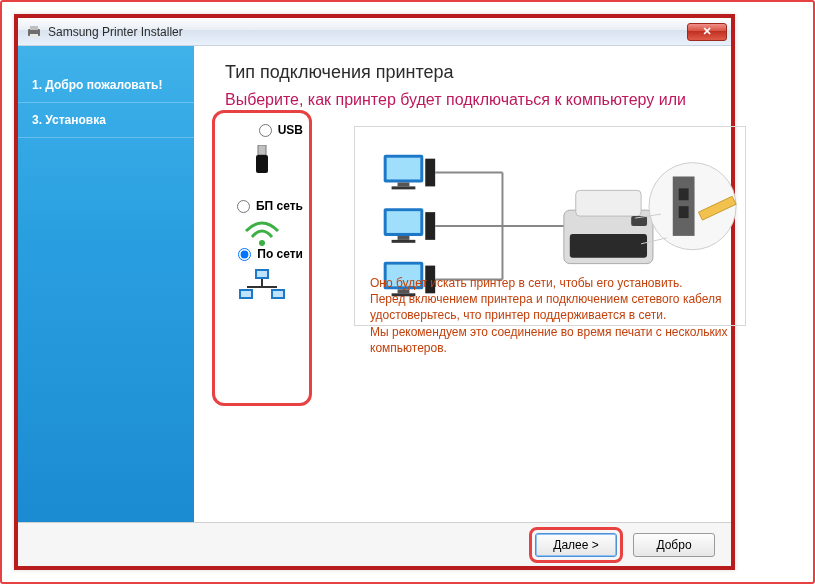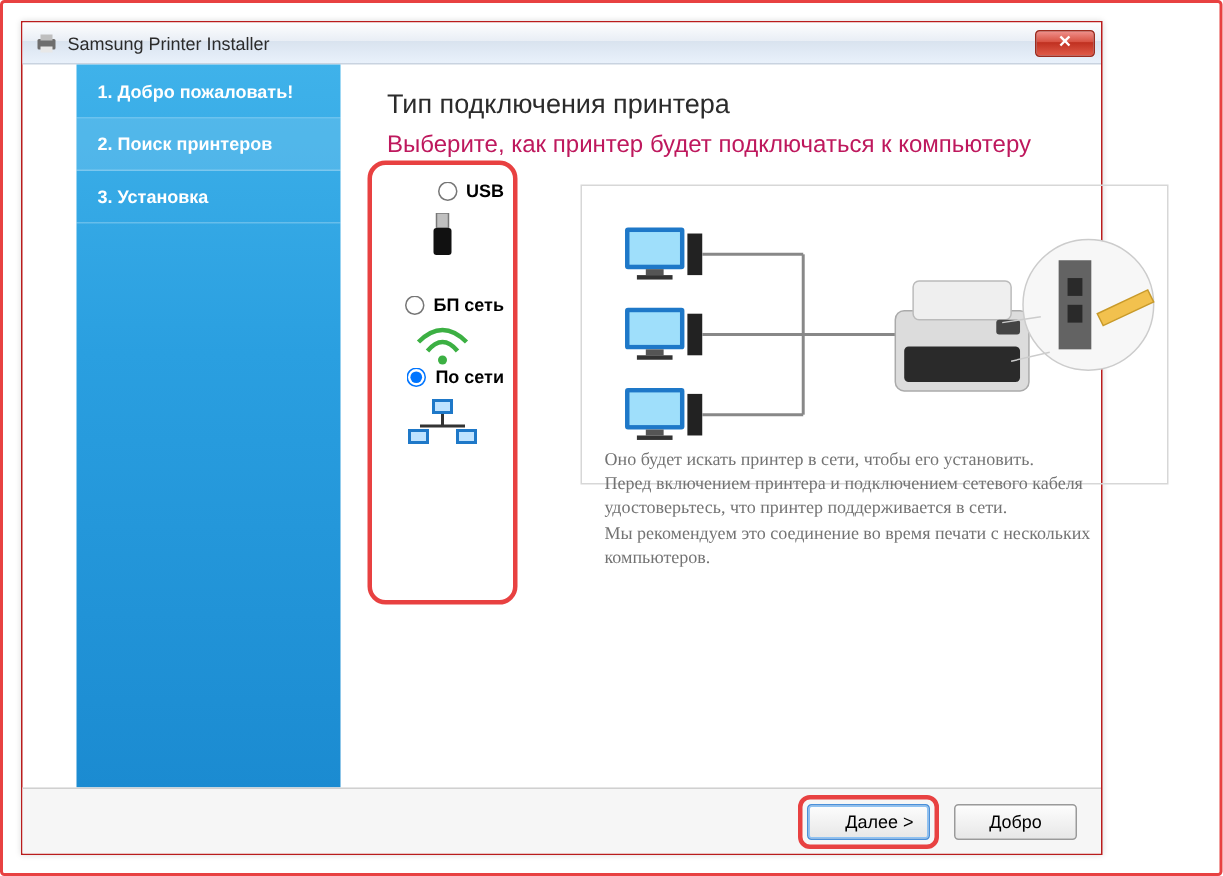--- a/index.html
+++ b/index.html
@@ -1,52 +1,52 @@
 <!DOCTYPE html>
 <html><head>
 <meta charset="utf-8">
 <style>
 * { margin: 0; padding: 0; box-sizing: border-box; font-family: "Segoe UI", Tahoma, sans-serif; }
 body { background: #fff; width: 815px; height: 584px; position: relative; }
 
 .outer-frame { position: absolute; inset: 0; border: 2px solid #e84141; border-radius: 3px; }
 
-.window { position: absolute; left: 14px; top: 14px; width: 721px; height: 556px; border: 1px solid #b91c1c; background: #fff; box-shadow: 0 0 4px rgba(0,0,0,.15); }
+.window { position: absolute; left: 14px; top: 14px; width: 721px; height: 556px; border: 4px solid #b91c1c; background: #fff; box-shadow: 0 0 4px rgba(0,0,0,.15); }
 
 .titlebar { height: 28px; background: linear-gradient(#fdfefe,#e9eef5 45%,#d9e3ef 46%,#e9f1fb); display: flex; align-items: center; padding: 0 4px 0 8px; border-bottom: 1px solid #c9d3e0; }
 .titlebar .app-icon { width: 16px; height: 16px; margin-right: 6px; }
 .titlebar .title { font-size: 12px; color: #2b2b2b; flex: 1; }
 .close-btn { width: 40px; height: 18px; border-radius: 3px; background: linear-gradient(#ef8f8a,#d74f3f 45%,#c03020 46%,#e05a48); border: 1px solid #9c2b1e; display:flex; align-items:center; justify-content:center; cursor: pointer; }
 .close-btn span { color:#fff; font-size:11px; font-weight:bold; line-height:1; }
 
 .body-row { display:flex; height: calc(100% - 28px - 44px); }
 
-.sidebar { width: 176px; background: linear-gradient(#3fb2ea,#2a9fe0 40%,#1b8bd1); color:#fff; padding: 1px 0; margin-left: 36px; }
+.sidebar { width: 176px; background: linear-gradient(#3fb2ea,#2a9fe0 40%,#1b8bd1); color:#fff; padding: 22px 0; }
 .sidebar .step { padding: 10px 14px; font-size: 12px; font-weight: bold; border-bottom: 1px solid rgba(255,255,255,.25); cursor: default; }
 .sidebar .step.active { background: rgba(255,255,255,.12); }
 
 .content { flex:1; padding: 16px 20px 8px 31px; position:relative; }
 .heading { font-size: 18px; color:#2b2b2b; margin-bottom: 8px; }
 .subheading { font-size: 16px; color:#be185d; margin-bottom: 14px; }
 
 .conn-box { position:absolute; left:18px; top:64px; width:100px; height:296px; border:3px solid #e84141; border-radius:12px; padding:10px 6px; background:#fff; }
 .opt { margin-bottom: 24px; text-align:center; }
 .opt label { display:flex; align-items:center; gap:6px; font-size:12px; font-weight:bold; cursor:pointer; justify-content:flex-end; }
 .opt input[type=radio]{ width:13px; height:13px; cursor:pointer; }
 .opt .ico { margin-top:8px; display:flex; justify-content:center; }
 
 .diagram { position:absolute; left:160px; top:80px; width:392px; height:200px; border:1px solid #d7d7d7; }
 .diagram svg { width:100%; height:100%; }
 
-.desc { position:absolute; left:176px; top:255px; width:370px; font-size:12px; color:#737373; line-height:1.35;font-family:Liberation Serif, serif; }
+.desc { position:absolute; left:176px; top:229px; width:370px; font-size:12px; color:#c2410c; line-height:1.35; }
 
 .footer { position:absolute; left:0; right:0; bottom:0; height:44px; border-top:1px solid #d0d0d0; display:flex; align-items:center; justify-content:flex-end; gap:10px; padding:0 16px; background:#f6f6f6; }
 .btn { min-width:82px; height:24px; font-size:12px; background:linear-gradient(#fdfdfd,#e7e7e7); border:1px solid #9a9a9a; border-radius:3px; cursor:pointer; padding: 0 10px; }
 .btn-highlight-wrap { border:3px solid #e84141; border-radius:8px; padding:3px; }
-.btn-highlight-wrap .btn { border-color:#4b90d9; box-shadow: 0 0 0 1px #8fc2f2 inset; text-align: right; }
+.btn-highlight-wrap .btn { border-color:#4b90d9; box-shadow: 0 0 0 1px #8fc2f2 inset; }
 
 </style>
 </head>
 <body>
 
 <div class="outer-frame"></div>
 
 <div class="window">
   <div class="titlebar">
     <svg class="app-icon" viewBox="0 0 16 16">
@@ -56,21 +56,20 @@
     </svg>
     <div class="title">Samsung Printer Installer</div>
     <div class="close-btn">
         <span>✕</span>
       </div>
   </div>
 
   <div class="body-row">
     <div class="sidebar">
       <div class="step">1. Добро пожаловать!</div>
-      <div class="step active">2. Поиск принтеров</div>
       <div class="step">3. Установка</div>
     </div>
 
     <div class="content">
       <div class="heading">Тип подключения принтера</div>
       <div class="subheading">Выберите, как принтер будет подключаться к компьютеру или сети.</div>
 
       <div class="conn-box">
         <div class="opt">
           <label>

